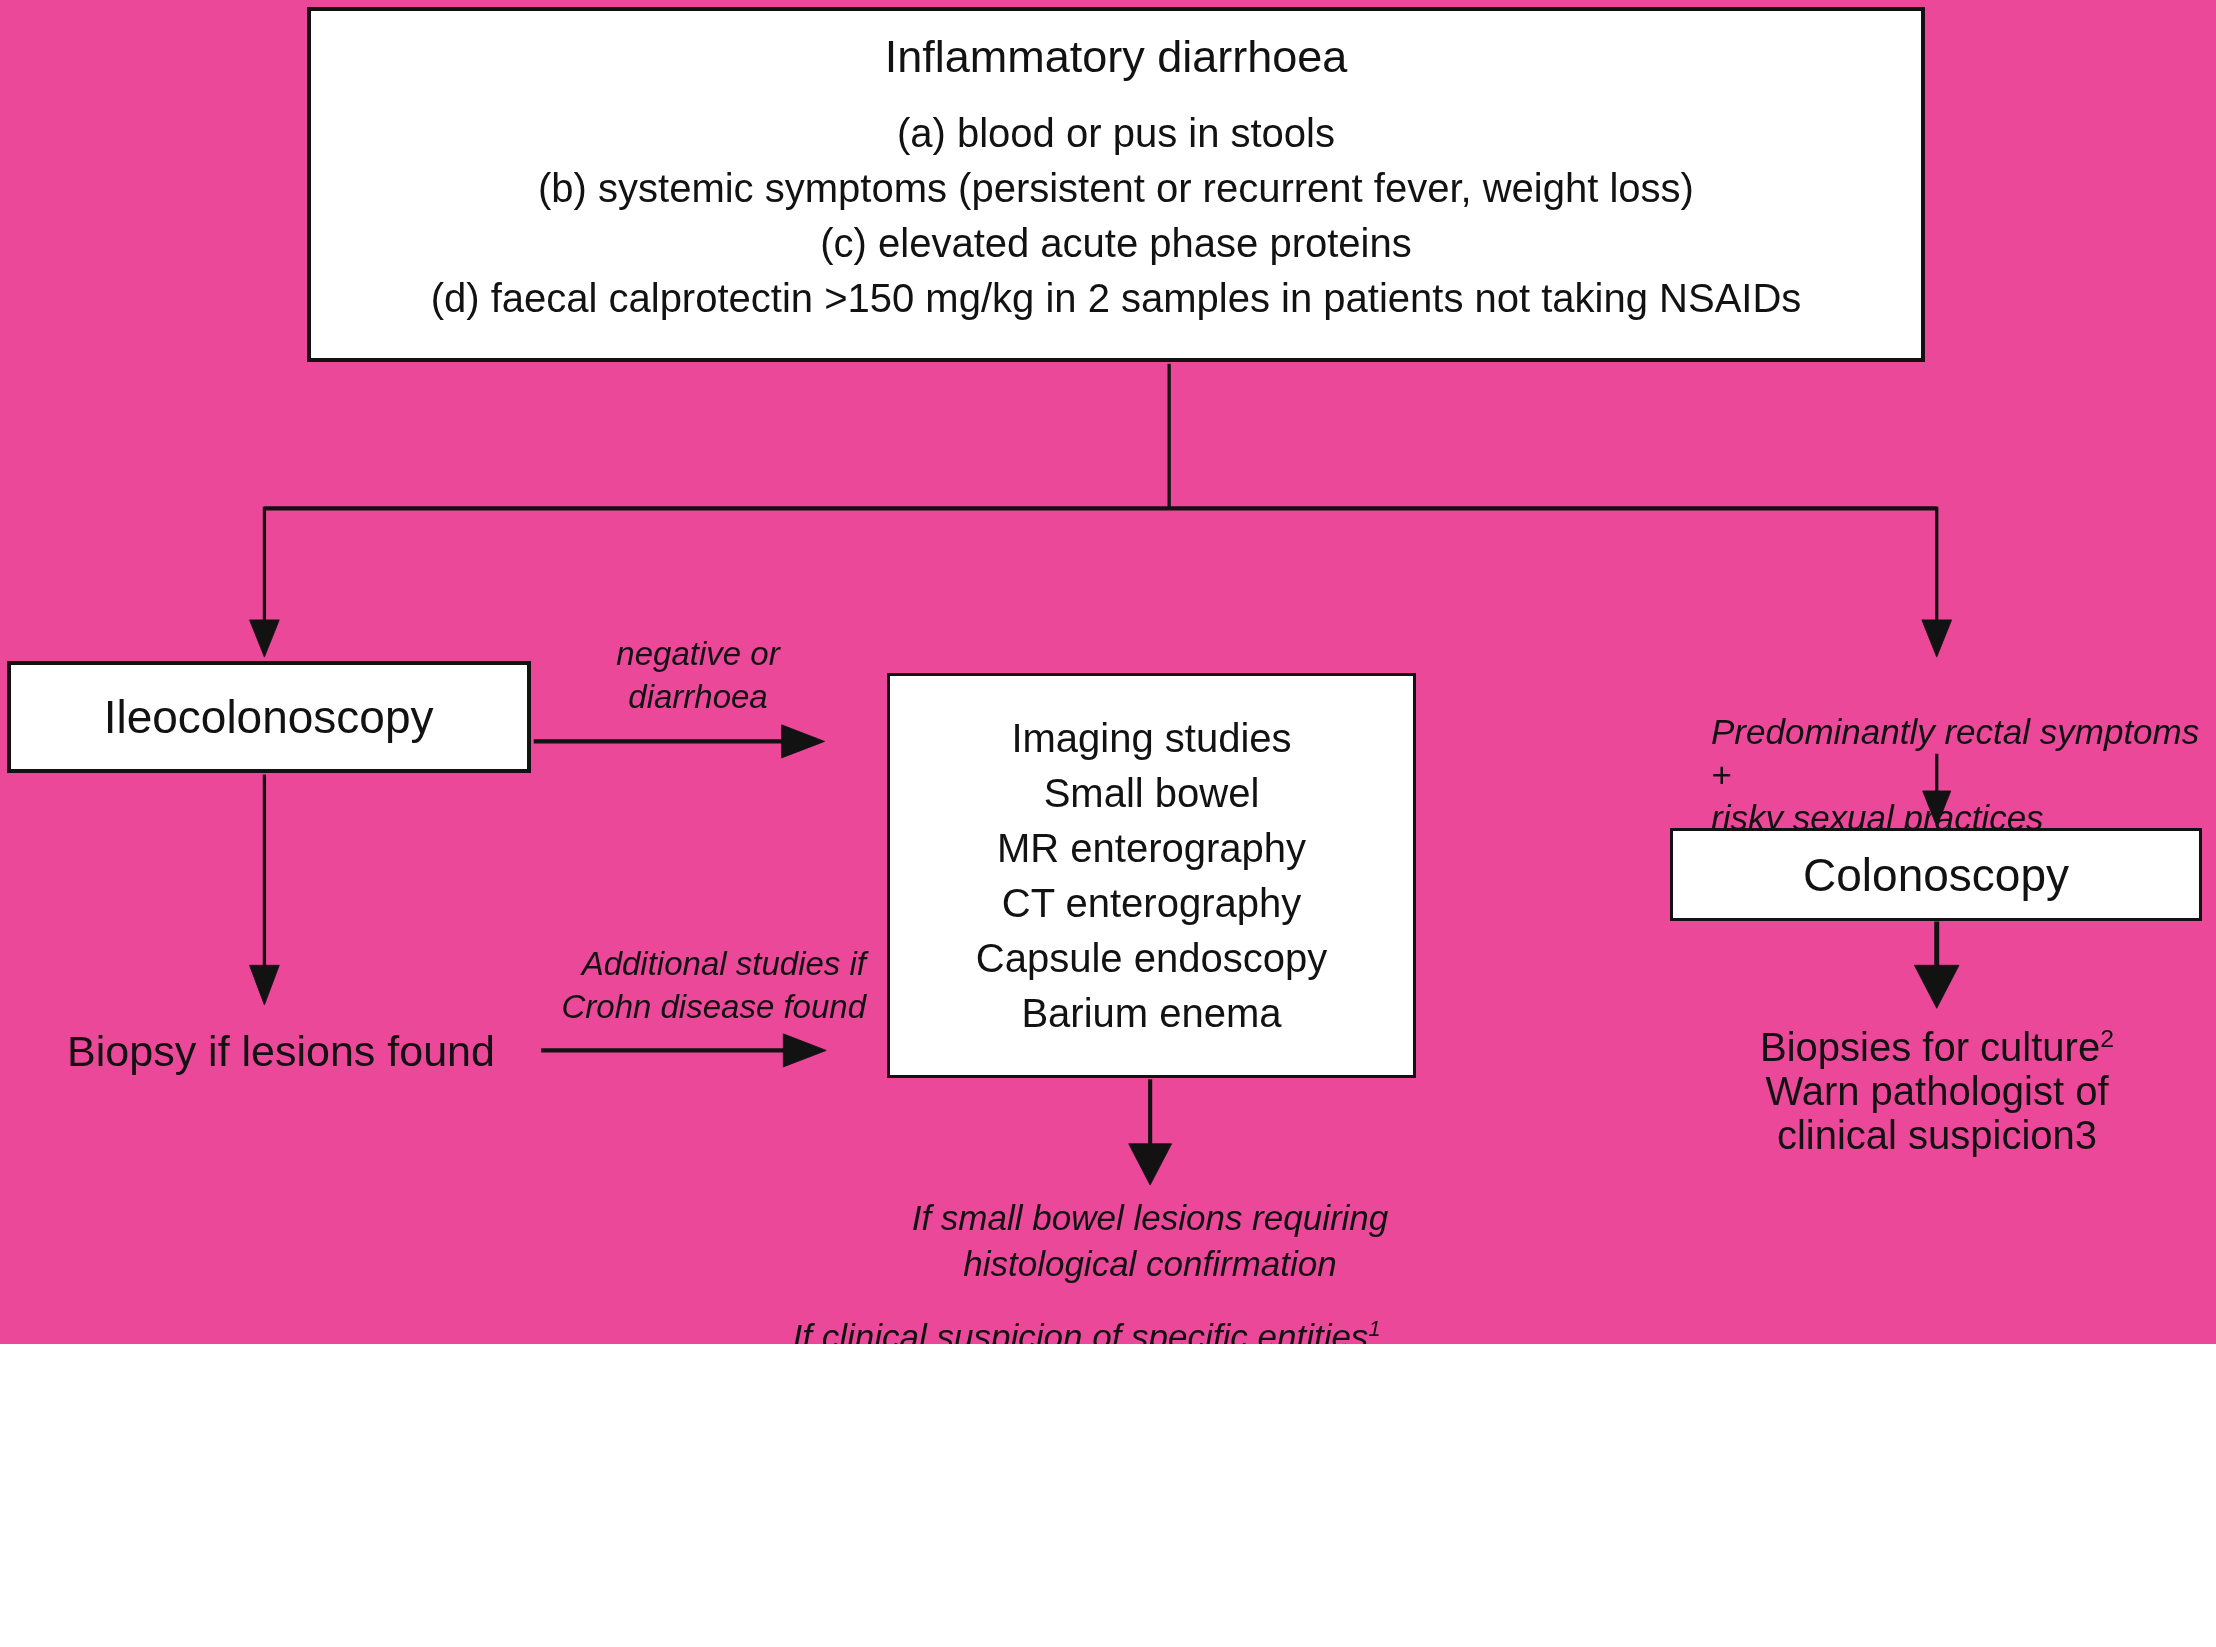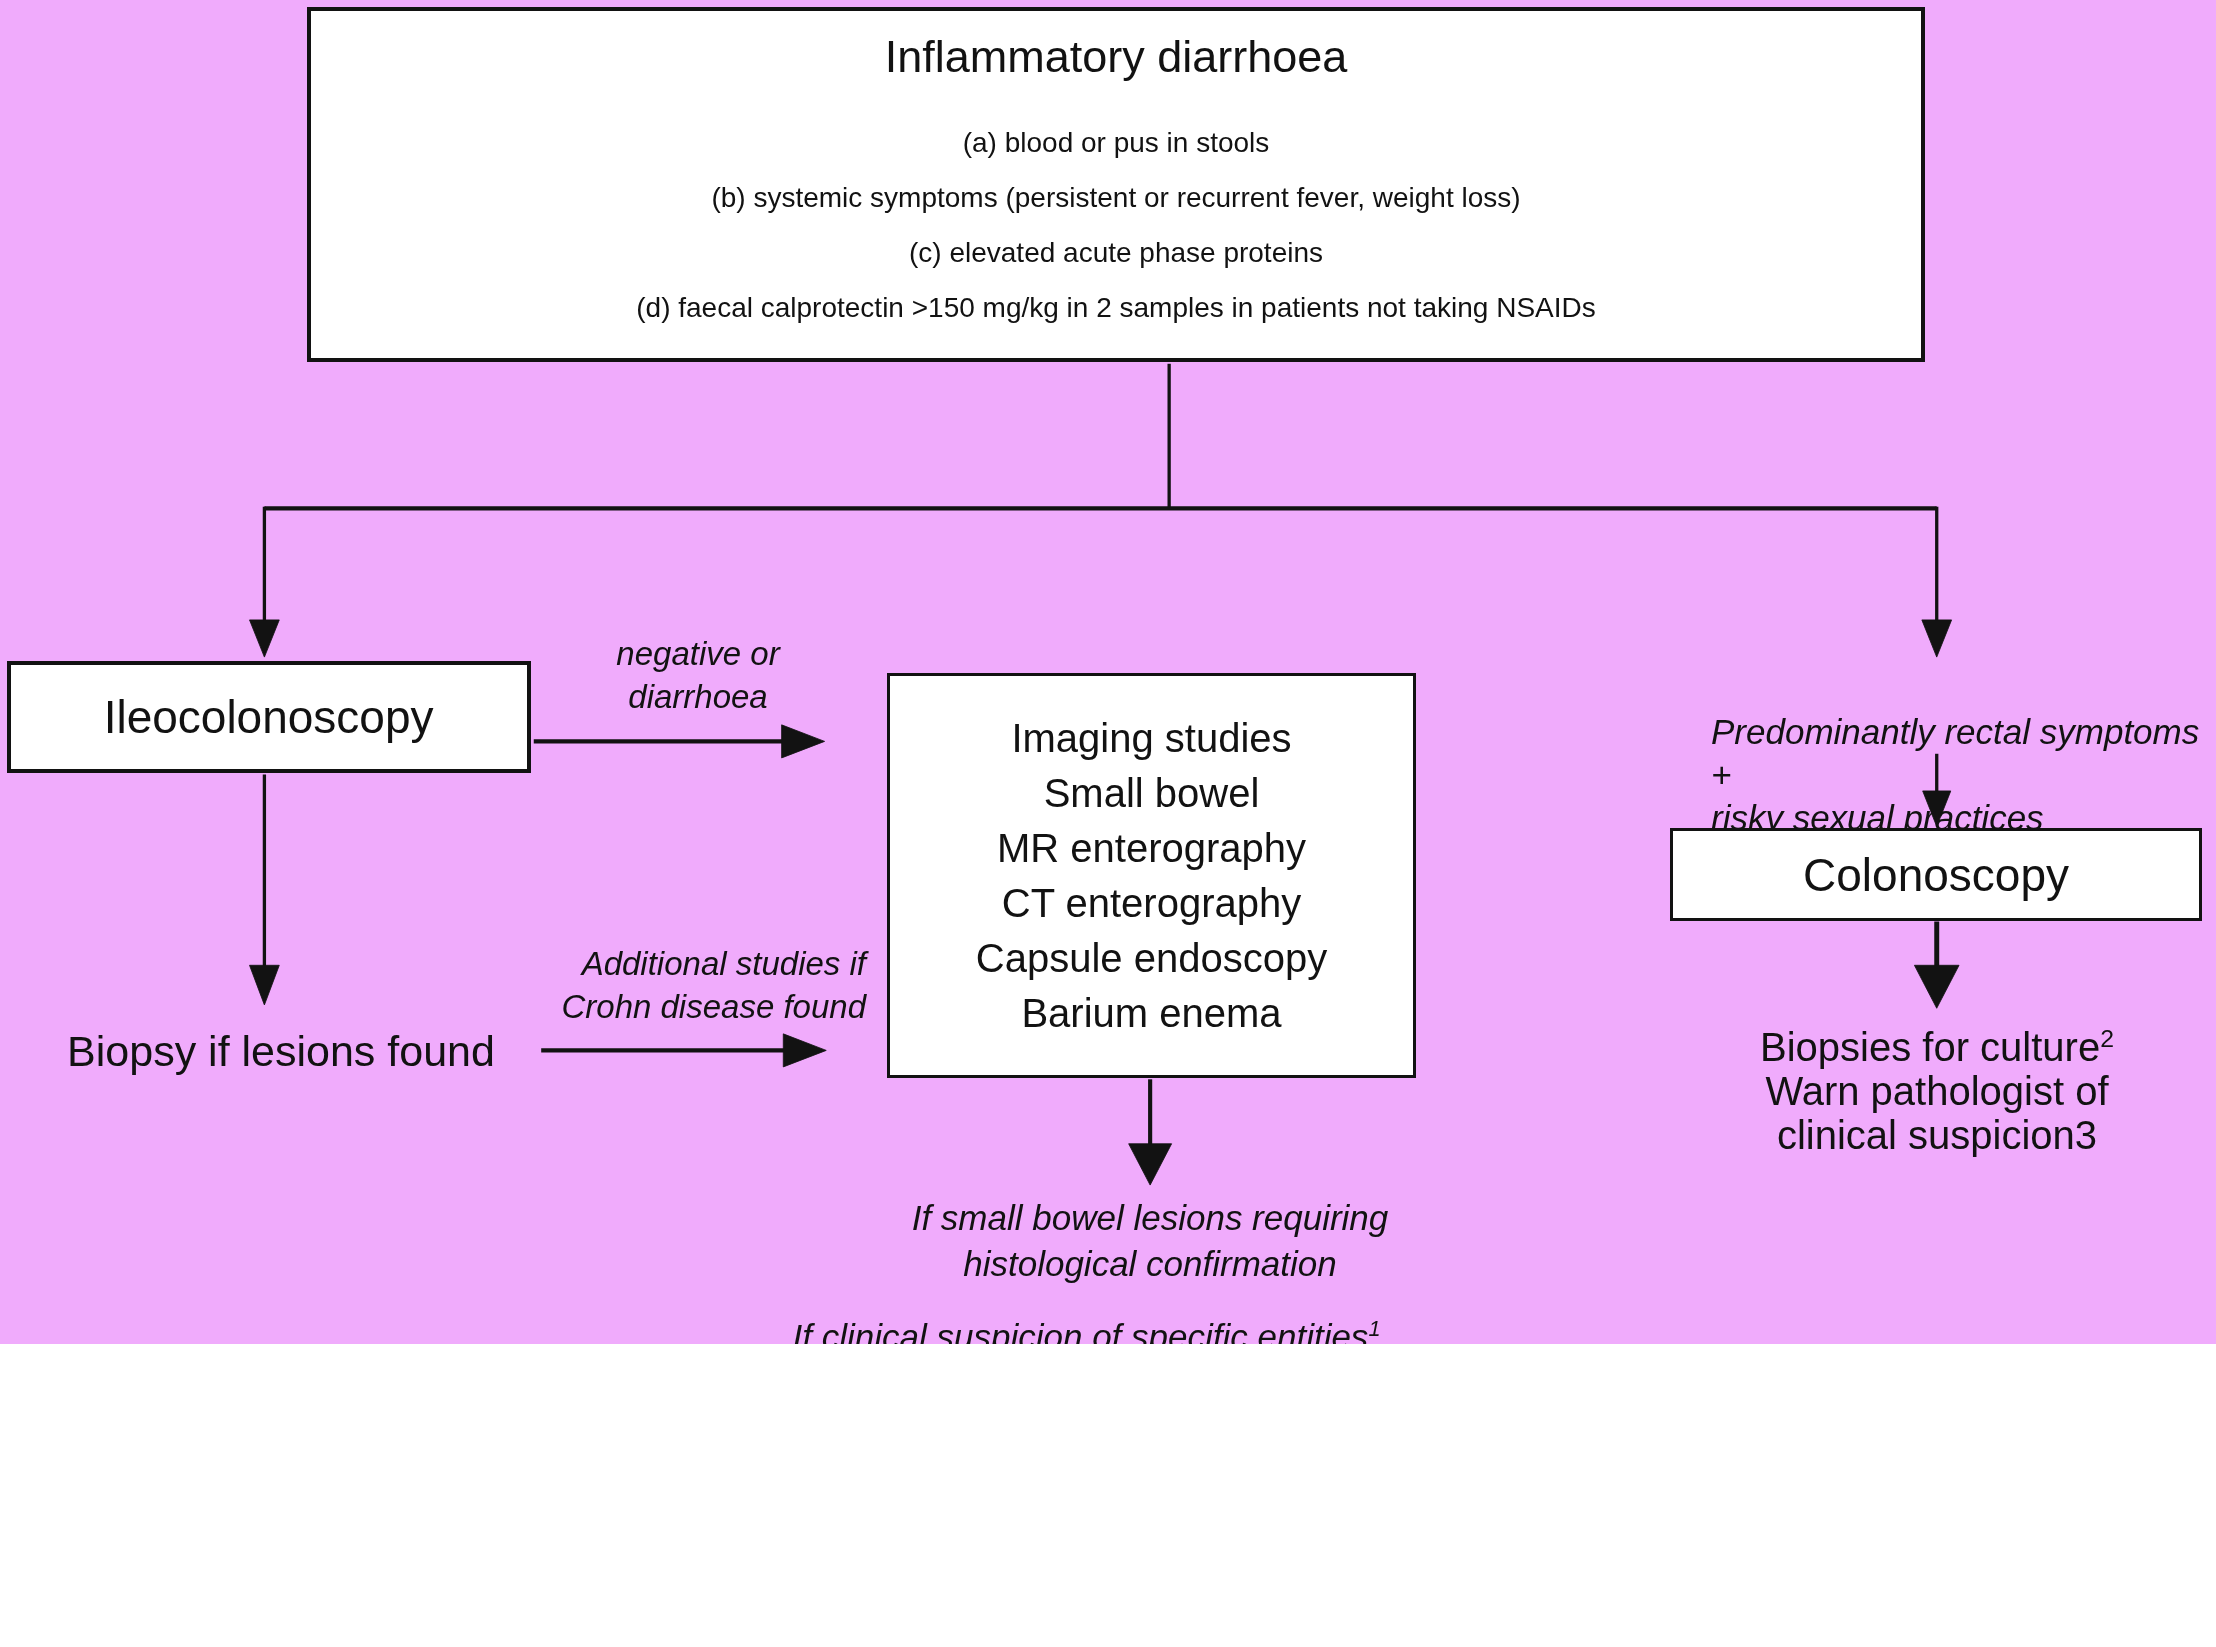--- a/index.html
+++ b/index.html
@@ -1,36 +1,36 @@
 <!DOCTYPE html>
 <html style="font-size:13.2px"><head>
 <meta charset="utf-8">
 <style>
   html,body{margin:0;padding:0;background:#ffffff;}
   .stage{
     position:relative;
     width:2216px;height:1344px;
-    background:#f0abfc;
+    background:#ec4899;
     font-family:"Liberation Sans","DejaVu Sans",sans-serif;
     color:#121212;
     overflow:hidden;
   }
   .stage *{box-sizing:border-box;}
   svg.wires{position:absolute;left:0;top:0;width:2216px;height:1648px;}
   .node{
     position:absolute;
     background:#ffffff;
     border:3.3px solid #121212;
     display:flex;flex-direction:column;
     align-items:center;justify-content:center;
     text-align:center;
   }
   .top-box{left:307px;top:6.6px;width:1618px;height:355px;border-width:4.1px;justify-content:flex-start;padding-top:20px;}
   .top-box .title{font-size:45px;line-height:51px;}
-  .top-box .criteria{margin-top:33px;font-size:28px;line-height:55px;}
+  .top-box .criteria{margin-top:24px;font-size:40px;line-height:55px;}
   .ileo-box{left:6.6px;top:661px;width:524px;height:112px;border-width:4.1px;font-size:46px;}
   .imaging-box{left:887px;top:673px;width:529px;height:405px;border-width:3.3px;font-size:40px;line-height:55px;}
   .colono-box{left:1670px;top:828px;width:532px;height:93px;border-width:3.3px;font-size:46px;text-align:center;}
   .entero-box{left:904px;top:1438px;width:539px;height:202px;border-width:2.5px;font-size:40px;line-height:61px;}
   .label{position:absolute;text-align:center;}
   .italic{font-style:italic;}
   .negative-label{left:574px;top:632px;width:248px;font-size:33px;line-height:43px;}
   .additional-label{left:535px;top:942px;width:331px;font-size:33px;line-height:43px;text-align:right;}
   .biopsy-text{left:33px;top:1028px;width:496px;font-size:43px;line-height:46px;}
   .smallbowel-label{left:861px;top:1195px;width:578px;font-size:35px;line-height:46px;}

